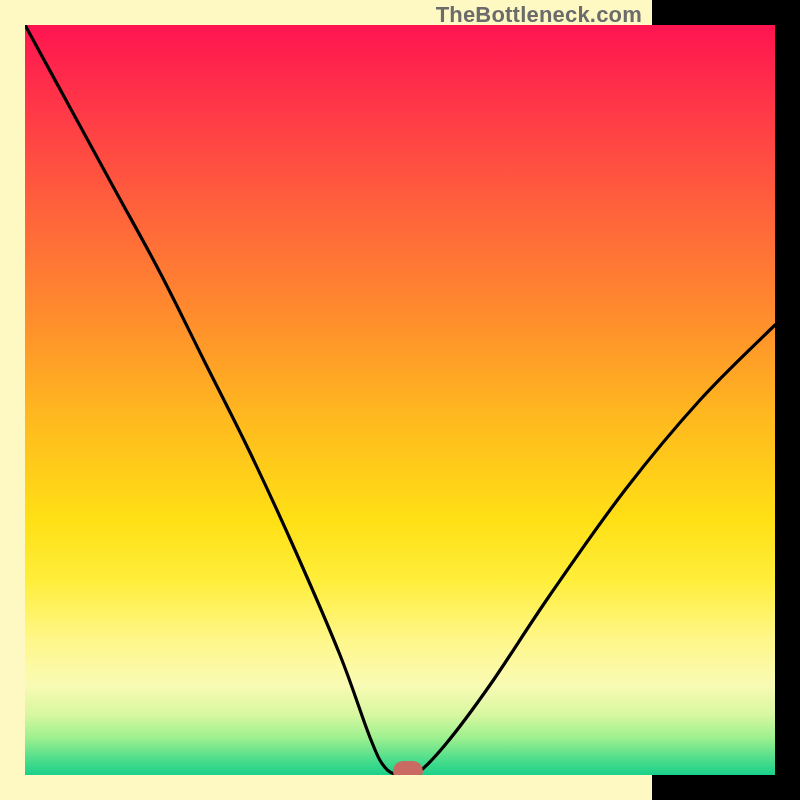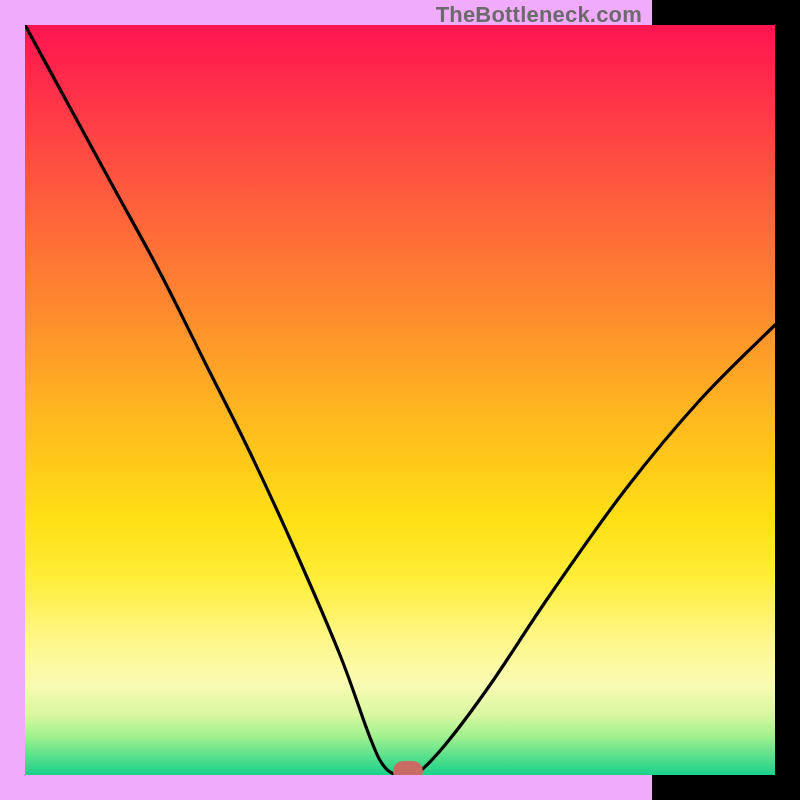--- a/index.html
+++ b/index.html
@@ -8,21 +8,21 @@
     width: 800px;
     height: 800px;
     background: #000;
     font-family: Arial, Helvetica, sans-serif;
     overflow: hidden;
   }
   .frame {
     position: relative;
     width: 652px;
     height: 800px;
-    background: #f0abfc;
+    background: #fef9c3;
   }
   .watermark {
     position: absolute;
     top: 2px;
     right: 10px;
     color: #6b6b6b;
     font-size: 22px;
     font-weight: 600;
     letter-spacing: 0.2px;
     z-index: 3;

